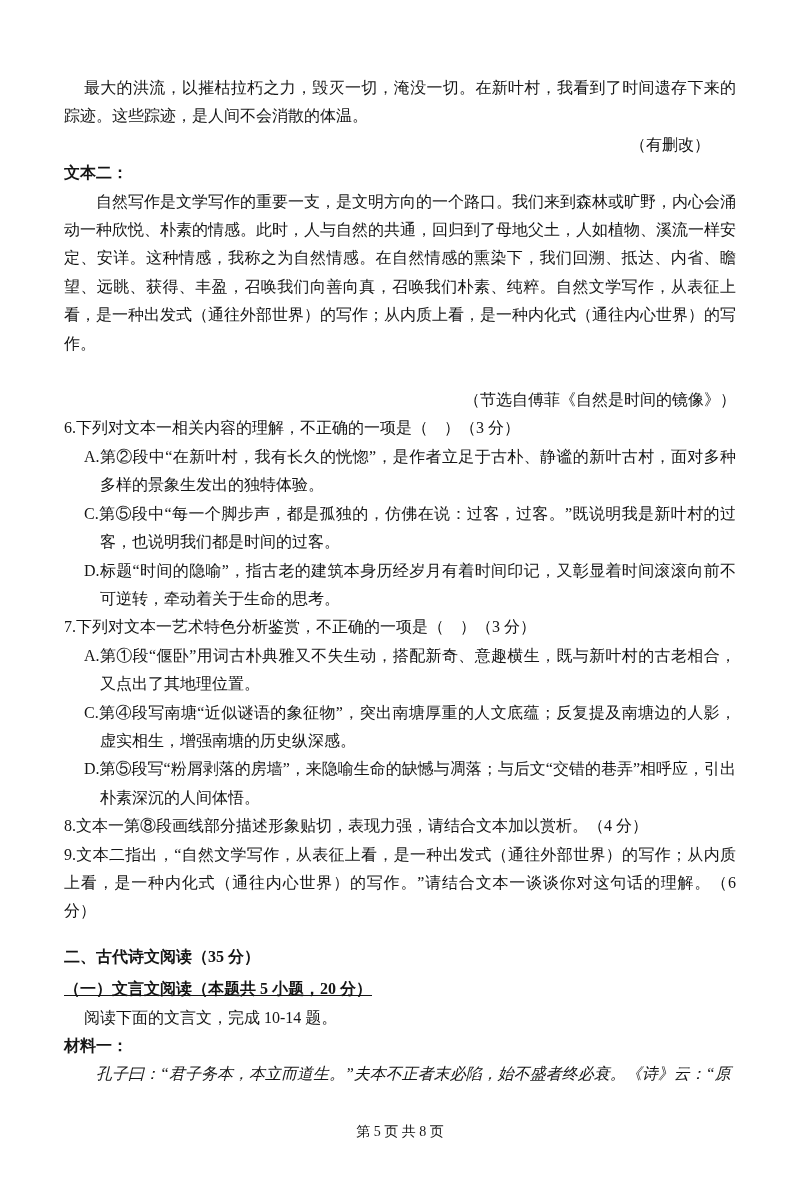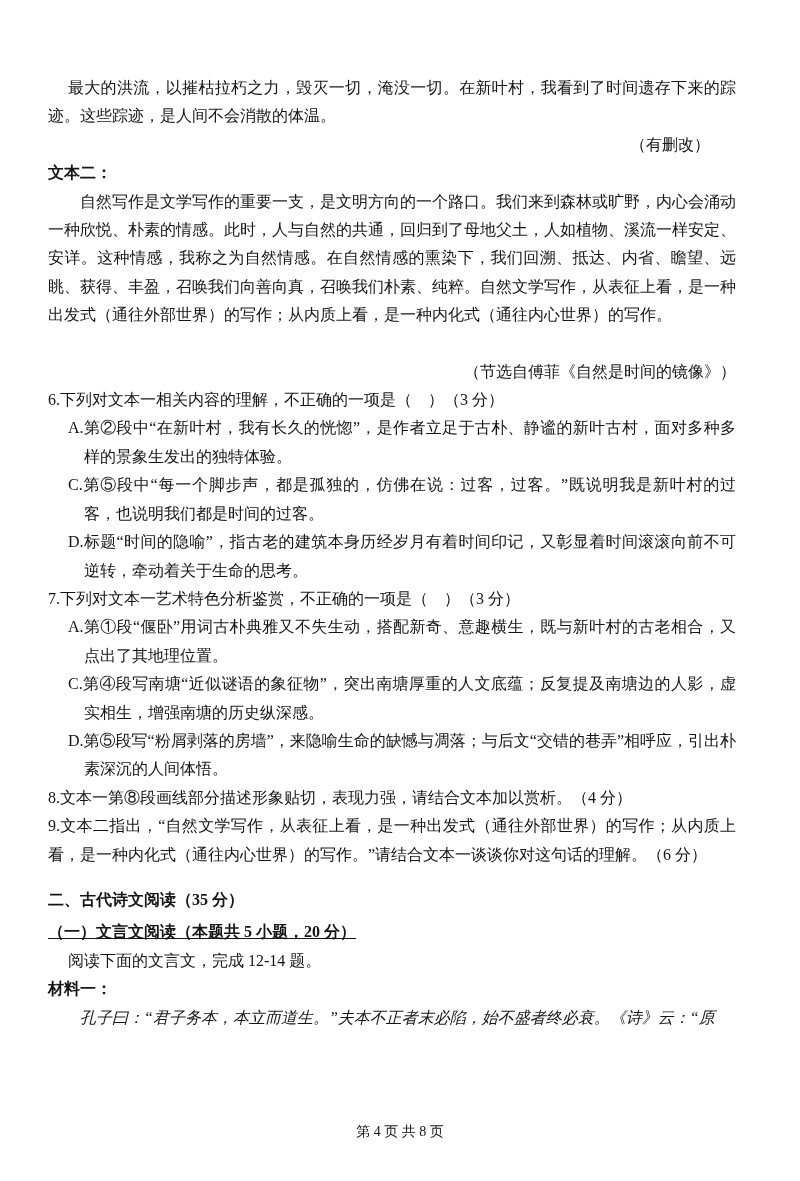--- a/index.html
+++ b/index.html
@@ -6,21 +6,21 @@
     margin: 0;
     padding: 0;
     background: #ffffff;
   }
   .page {
     width: 800px;
     height: 1181px;
     background: #ffffff;
     position: relative;
     box-sizing: border-box;
-    padding: 74px 64px 0 48px;
+    padding: 74px 64px 0 64px;
     font-family: "Liberation Serif", "DejaVu Serif", serif;
     font-size: 16px;
     line-height: 28.4px;
     color: #151515;
     text-align: justify;
   }
   p { margin: 0; }
   .first-indent { text-indent: 20px; }
   .indent2 { text-indent: 2em; }
   .right { text-align: right; margin-top: 28px; }
@@ -60,19 +60,19 @@
   <p class="stem">7.下列对文本一艺术特色分析鉴赏，不正确的一项是（　）（3 分）</p>
   <p class="option">A.第①段“偃卧”用词古朴典雅又不失生动，搭配新奇、意趣横生，既与新叶村的古老相合，又点出了其地理位置。</p>
   <p class="option">C.第④段写南塘“近似谜语的象征物”，突出南塘厚重的人文底蕴；反复提及南塘边的人影，虚实相生，增强南塘的历史纵深感。</p>
   <p class="option">D.第⑤段写“粉屑剥落的房墙”，来隐喻生命的缺憾与凋落；与后文“交错的巷弄”相呼应，引出朴素深沉的人间体悟。</p>
 
   <p class="stem">8.文本一第⑧段画线部分描述形象贴切，表现力强，请结合文本加以赏析。（4 分）</p>
   <p class="stem">9.文本二指出，“自然文学写作，从表征上看，是一种出发式（通往外部世界）的写作；从内质上看，是一种内化式（通往内心世界）的写作。”请结合文本一谈谈你对这句话的理解。（6 分）</p>
 
   <p class="heading">二、古代诗文阅读（35 分）</p>
   <p class="subheading">（一）文言文阅读（本题共 5 小题，20 分）</p>
-  <p class="first-indent">阅读下面的文言文，完成 12-14 题。</p>
+  <p class="first-indent">阅读下面的文言文，完成 10-14 题。</p>
   <p class="bold">材料一：</p>
   <p class="kai">孔子曰：“君子务本，本立而道生。”夫本不正者末必陷，始不盛者终必衰。《诗》云：“原</p>
 
-  <div class="footer">第 4 页 共 8 页</div>
+  <div class="footer">第 5 页 共 8 页</div>
 
 </div>
 
 </body></html>

